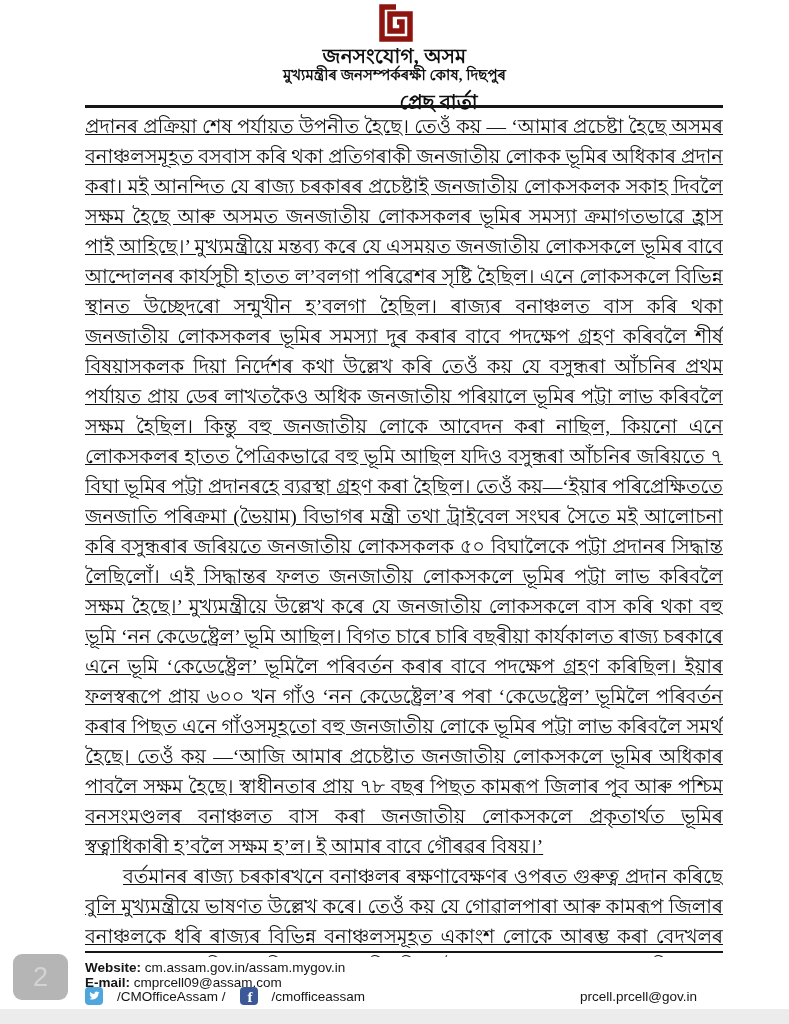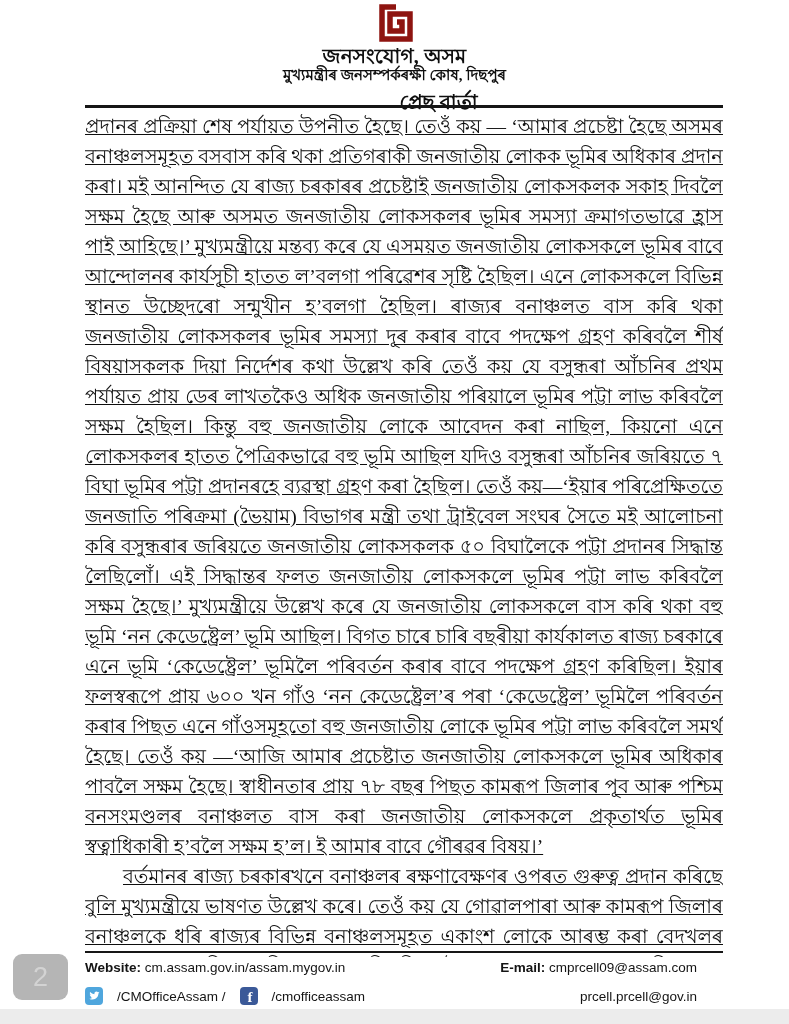--- a/index.html
+++ b/index.html
@@ -19,21 +19,21 @@
   .body-text {
     position:absolute; top:112px; left:85px; width:638px; height:845px;
     font-size:19.5px; line-height:30px; text-align:justify; overflow:hidden;text-decoration:underline;
   }
   .body-text p { margin:0; padding:0; }
   .body-text p.indented { text-indent:38px; }
   
   .footer-rule { position:absolute; top:951px; left:85px; width:638px; border-top:2px solid #161616; }
   .footer-row { position:absolute; left:85px; width:612px; display:flex; justify-content:space-between;
     font-family:"Liberation Sans","DejaVu Sans",sans-serif; font-size:13.5px; color:#141414; }
-  .footer-row.r1 { top:960px; }
+  .footer-row.r1 { top:960px;flex-direction:column; }
   .footer-row.r2 { top:987px; align-items:center; }
   .footer-row b { font-weight:bold; }
   .social { display:flex; align-items:center; gap:14px; }
   .icon-box { width:18px; height:18px; border-radius:4px; display:inline-flex; align-items:center; justify-content:center; }
   
   .page-badge {
     position:absolute; left:13px; top:954px; width:55px; height:46px;
     background:#b5b5b5; border-radius:9px; display:flex; align-items:center; justify-content:center;
     color:#d3d3d3; font-size:27px; font-family:"Liberation Sans","DejaVu Sans",sans-serif;
   }

